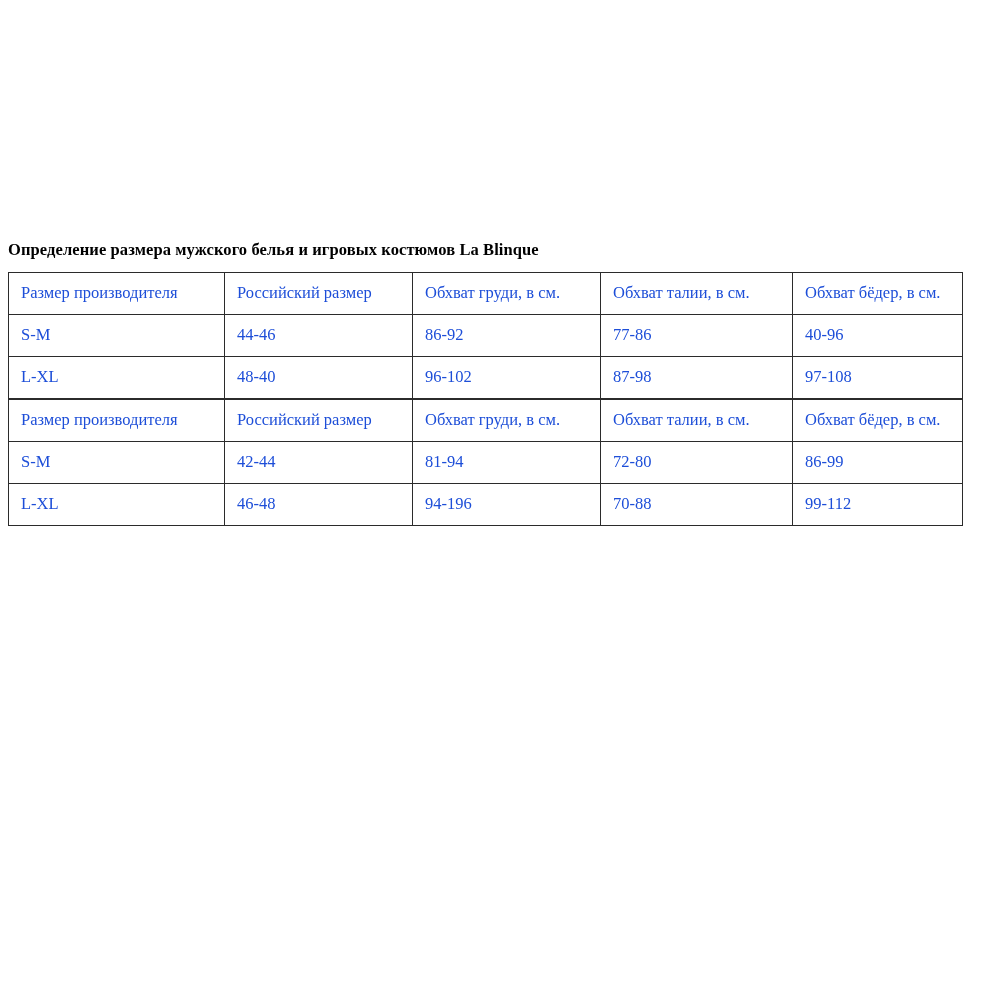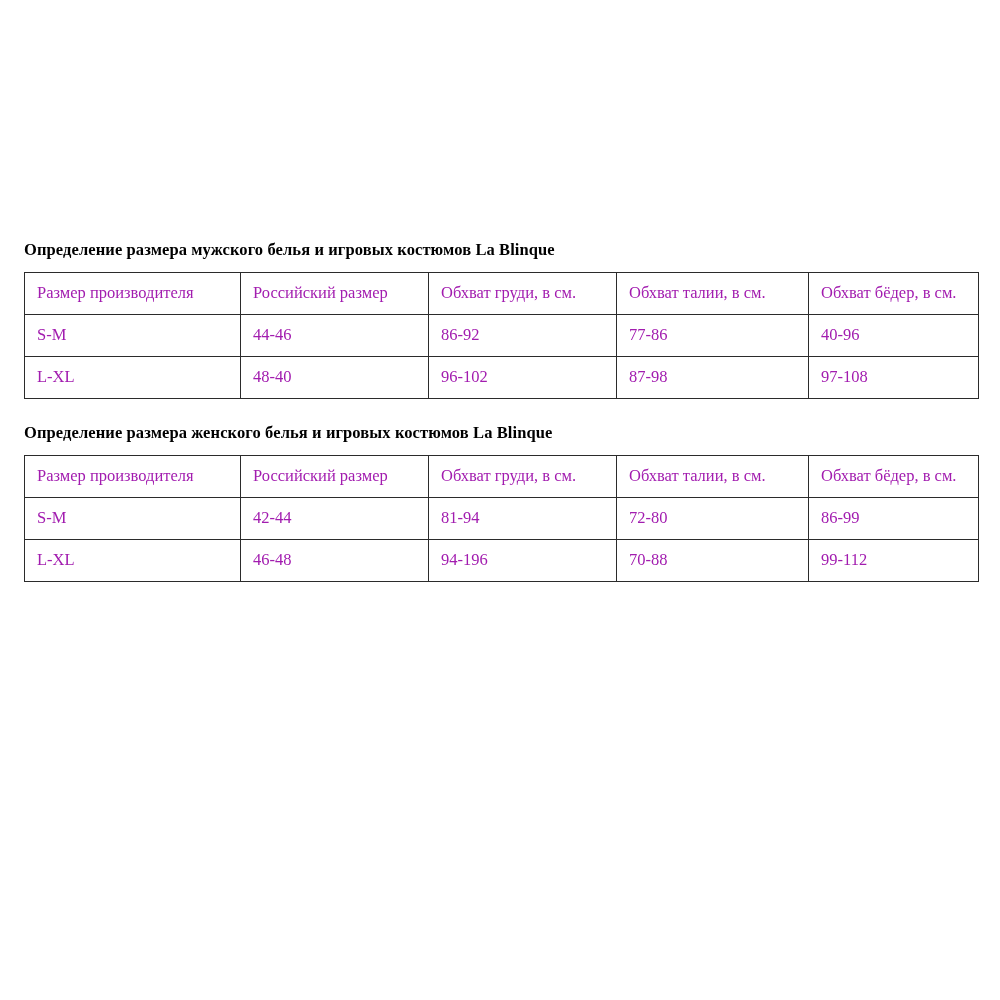--- a/index.html
+++ b/index.html
@@ -16,21 +16,21 @@
   }
   .page {
     position: relative;
     width: 1000px;
     height: 1000px;
     box-sizing: border-box;
     padding: 0;
   }
   .content {
     position: absolute;
-    left: 24px;
+    left: 8px;
     top: 240px;
     width: 954px;
   }
   .section-title {
     font-size: 16.5px;
     font-weight: bold;
     font-family: "Liberation Serif", serif;
     margin: 0 0 12px 0;
     letter-spacing: 0.1px;
   }
@@ -46,21 +46,21 @@
   table.size-table th,
   table.size-table td {
     border: 1px solid #2b2b2b;
     font-size: 16.5px;
     font-family: "Liberation Serif", serif;
     font-weight: normal;
     text-align: left;
     vertical-align: middle;
     padding: 9px 10px 10px 12px;
     line-height: 1.2;
-    color: #a21caf;
+    color: #1d4ed8;
     white-space: nowrap;
     overflow: hidden;
   }
   table.size-table th {
     font-weight: normal;
   }
   table.size-table tr.head th {
     height: 22px;
   }
   table.size-table tr.body td {
@@ -108,21 +108,20 @@
         <tr class="body">
           <td>L-XL</td>
           <td>48-40</td>
           <td>96-102</td>
           <td>87-98</td>
           <td>97-108</td>
         </tr>
       </tbody>
     </table>
 
-    <h2 class="section-title section-title-2">Определение размера женского белья и игровых костюмов La Blinque</h2>
 
     <table class="size-table">
       <colgroup>
         <col class="c0">
           <col class="c1">
           <col class="c2">
           <col class="c3">
           <col class="c4">
       </colgroup>
       <thead>

